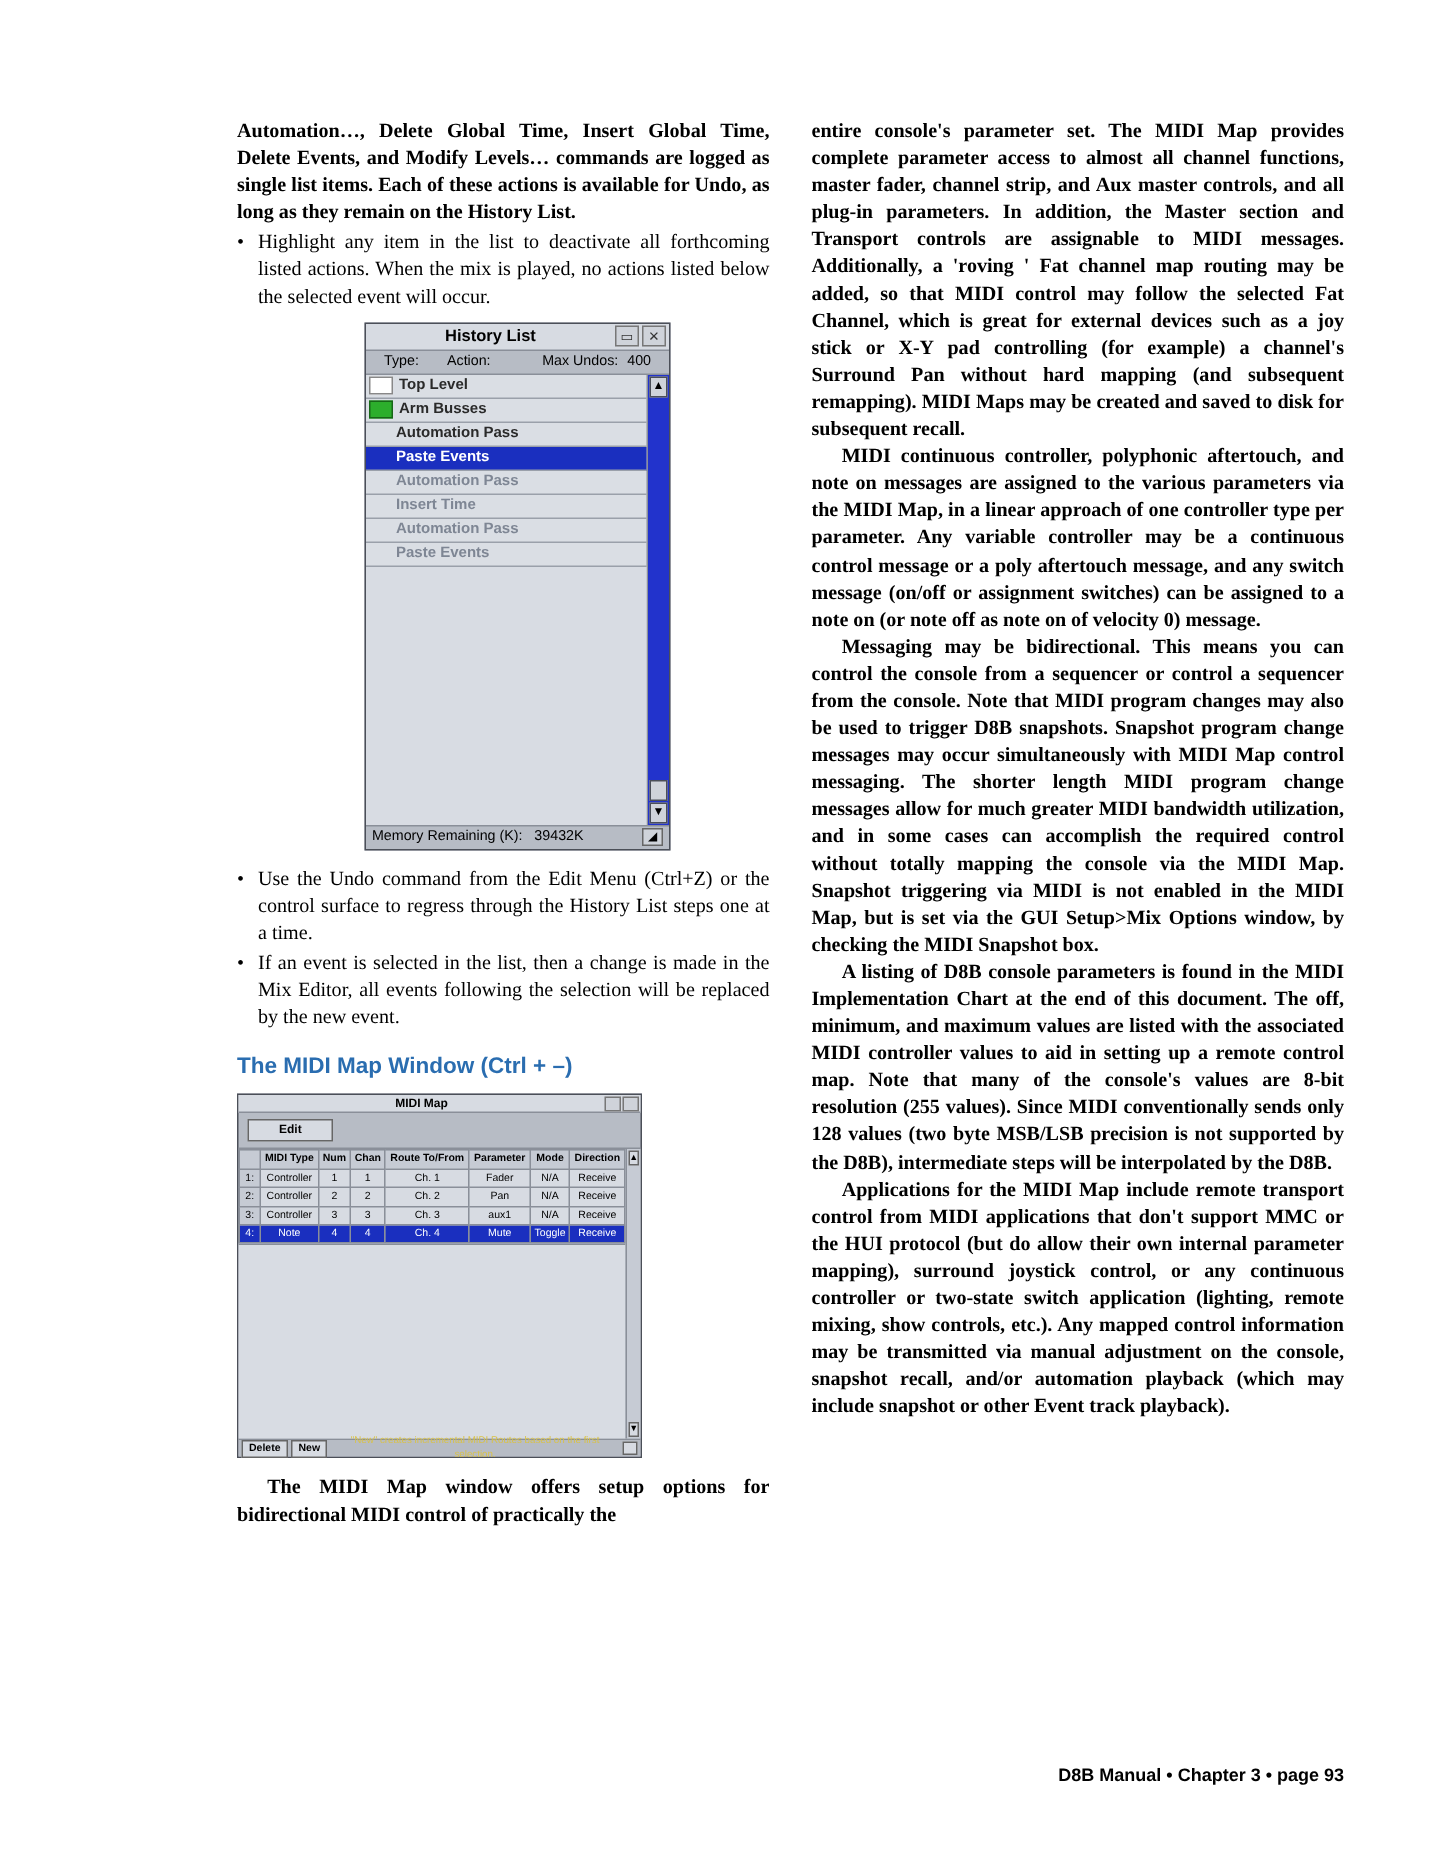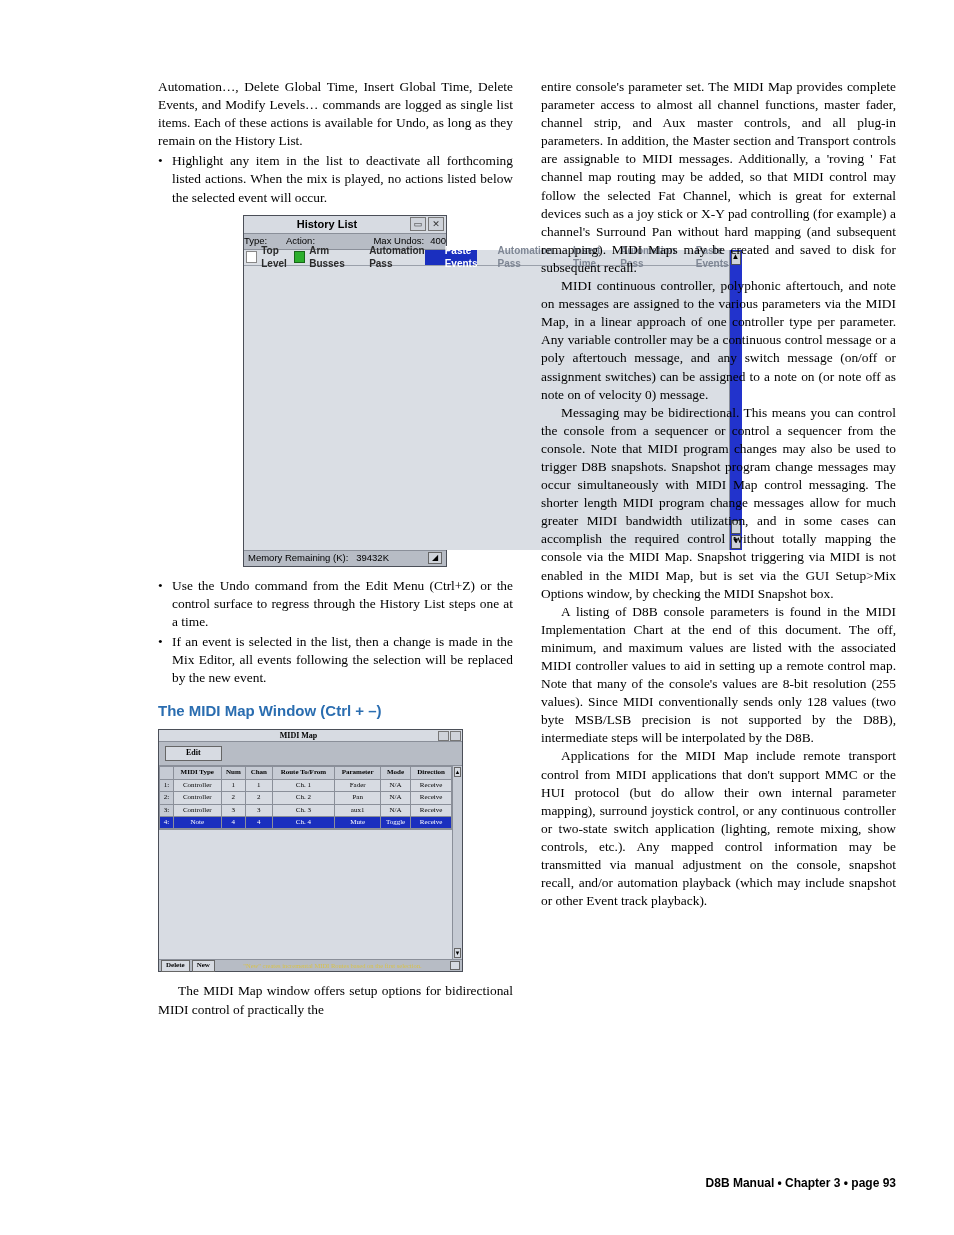--- a/index.html
+++ b/index.html
@@ -15,21 +15,21 @@
     padding: 78px 58px 0 158px;
   }
   .cols {
     display: flex;
     gap: 28px;
   }
   .col {
     flex: 1;
     min-width: 0;
   }
-  .col p { margin-bottom: 0; text-align: justify; }
+  .col p { margin-bottom: 0; text-align: justify; font-weight: bold; }
   .col p.indent { text-indent: 1.5em; }
   ul.bul { list-style: none; padding-left: 0; margin: 2px 0; }
   ul.bul li { position: relative; padding-left: 14px; margin-bottom: 2px; text-align: justify; }
   ul.bul li::before { content: "•"; position: absolute; left: 0; top: 0; }
   em.strong { font-style: italic; font-weight: bold; }
   h2.section {
     color: #2a6db0;
     font-family: Arial, Helvetica, sans-serif;
     font-weight: bold;
     font-size: 15px;
@@ -63,34 +63,34 @@
   }
   .history .titlebar .title {
     flex: 1; text-align: center; font-weight: bold; font-size: 11px; color: #000;
   }
   .history .titlebar .tb-btn {
     width: 16px; height: 14px; margin-right: 2px;
     background: #cfd3da; border: 1px solid #777; display: inline-flex;
     align-items: center; justify-content: center; font-size: 9px; color: #333;
   }
   .history .subbar {
-    display: flex; align-items: center; height: 16px; padding: 0 0;
+    display: flex; align-items: center; height: 16px; padding: 0 12px;
     background: #b7bcc5; color: #000; font-size: 9.5px;
     border-bottom: 1px solid #8a8f99;
   }
   .history .subbar .typ { width: 42px; }
   .history .subbar .act { flex: 1; }
   .history .subbar .mu { }
   .history .subbar .muv { padding-left: 6px; }
   .history .listarea {
     display: flex; height: 300px;
   }
   .history .listbody {
     flex: 1; background: #dadee4; border-right: 1px solid #8a8f99;
-    display: flex; flex-direction: row;
+    display: flex; flex-direction: column;
   }
   .history .row {
     display: flex; align-items: center; height: 16px;
     border-bottom: 1px solid #9aa0aa; padding-left: 2px;
     font-size: 10px; color: #2a2a2a;
   }
   .history .row .ic {
     width: 16px; height: 12px; margin-right: 4px;
     display: inline-flex; align-items: center; justify-content: center;
   }
@@ -114,22 +114,22 @@
     background: #b7bcc5; color: #000; font-size: 9.5px; border-top: 1px solid #8a8f99;
     justify-content: space-between;
   }
   .history .statusbar .sbtn {
     width: 14px; height: 12px; background: #cfd3da; border: 1px solid #666;
     display:inline-flex; align-items:center; justify-content:center; font-size:8px;
   }
   
   .midi-wrap { margin: 6px 0 10px 0; }
   .midi {
-    width: 305px;
-    font-family: Liberation Serif, serif;
+    width: 270px;
+    font-family: Liberation Sans, sans-serif;
     font-size: 7px;
     background: #b7bcc5;
     border: 1px solid #4b4f58;
   }
   .midi .titlebar {
     background: #d7dbe2; display: flex; align-items: center; height: 12px;
     border-bottom: 1px solid #8a8f99;
   }
   .midi .titlebar .title { flex:1; text-align:center; font-weight:bold; font-size:8px; }
   .midi .titlebar .tb-btn {

